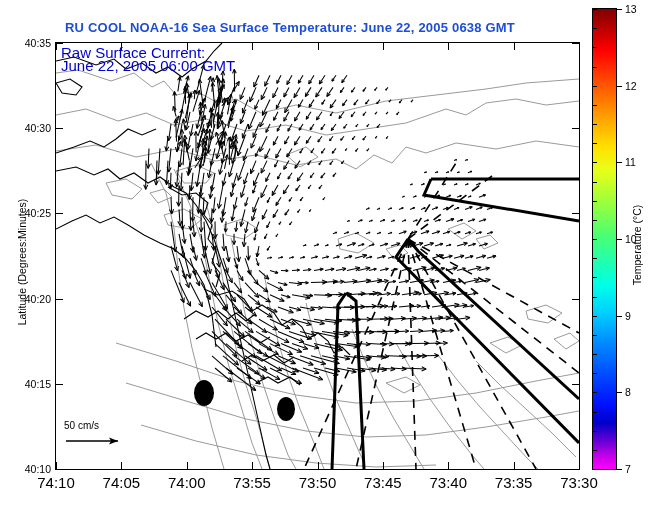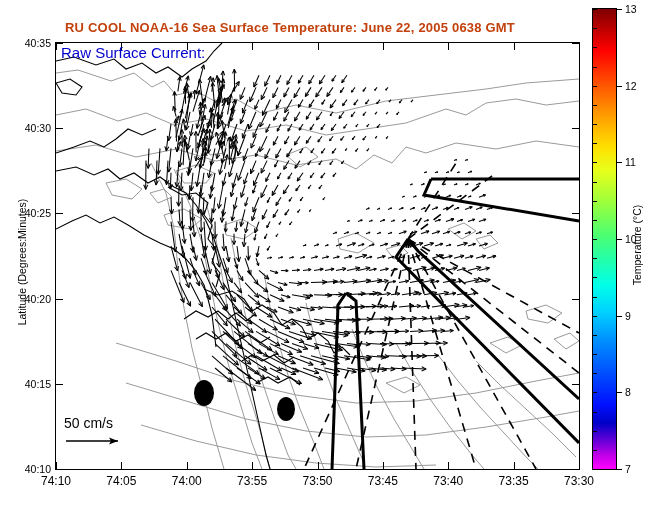--- a/index.html
+++ b/index.html
@@ -3,44 +3,44 @@
 <meta charset="utf-8">
 <style>
   html,body{margin:0;padding:0;background:#ffffff;}
   body{width:651px;height:515px;overflow:hidden;
        font-family:"Liberation Sans","DejaVu Sans",sans-serif;}
   #root{position:relative;width:651px;height:515px;}
 
   
   .title{
     position:absolute;left:0;top:20px;width:580px;text-align:center;
-    font-size:13px;font-weight:bold;color:#c2410c;letter-spacing:.2px;
+    font-size:13px;font-weight:bold;color:#1d4ed8;letter-spacing:.2px;
     white-space:nowrap;
   }
 
   
   #plot{
     position:absolute;left:55px;top:42px;width:525px;height:428px;
     background:#ffffff;border:1px solid #000;box-sizing:border-box;
   }
   #plotclip{position:absolute;inset:0;overflow:hidden;}
   #plotclip svg{position:absolute;left:0;top:0;}
 
   
   .annot{
     position:absolute;left:5px;top:3px;color:#0000cd;font-size:15px;
     line-height:13px;white-space:nowrap;z-index:6;
   }
   
   .scalekey{position:absolute;left:8px;bottom:18px;z-index:6;}
-  .scalekey .lbl{font-size:14px;color:#000;white-space:nowrap;margin-bottom:2px;}
+  .scalekey .lbl{font-size:10px;color:#000;white-space:nowrap;margin-bottom:2px;}
 
   
   .xtick-lab{
-    position:absolute;top:474px;font-size:12px;color:#000;
+    position:absolute;top:474px;font-size:15px;color:#000;
     transform:translateX(-50%);white-space:nowrap;
   }
   .ytick-lab{
     position:absolute;left:51px;font-size:10.5px;color:#000;
     transform:translate(-100%,-50%);white-space:nowrap;
   }
   .xlabel{
     position:absolute;left:55px;top:489px;width:525px;text-align:center;
     font-size:10.5px;color:#000;
   }
@@ -1432,20 +1432,21 @@
               <path d="M164.0 97.6 L166.7 101.2 M164.0 97.6 L163.1 102.0"></path>
               <line x1="178.6" y1="48.5" x2="178.3" y2="26.3"></line>
               <path d="M178.3 26.3 L180.2 30.3 M178.3 26.3 L176.5 30.4"></path>
             </g>
         </g>
       </svg>
     </div>
 
     <div class="annot">
       <div>Raw Surface Current:</div>
+      <div>June 22, 2005 06:00 GMT</div>
     </div>
 
     <div class="scalekey">
       <div class="lbl">50 cm/s</div>
       <svg width="62" height="12">
         <line x1="2" y1="6" x2="54" y2="6" stroke="#000" stroke-width="1.3"></line>
         <path d="M54 6 L45 2.5 L47 6 L45 9.5 Z" fill="#000"></path>
       </svg>
     </div>
   </div>

